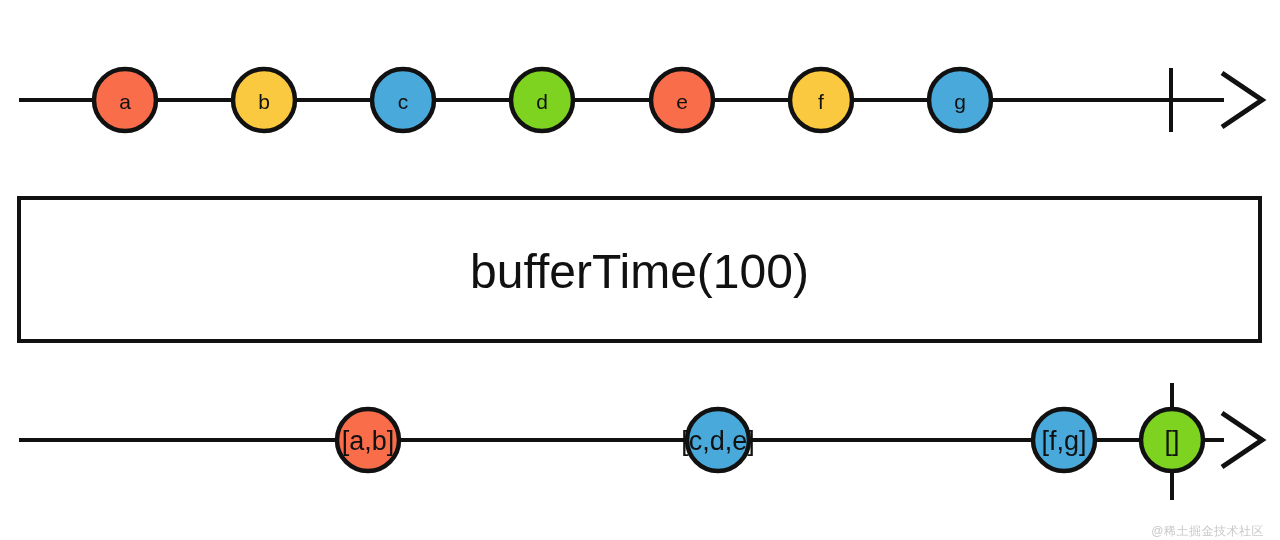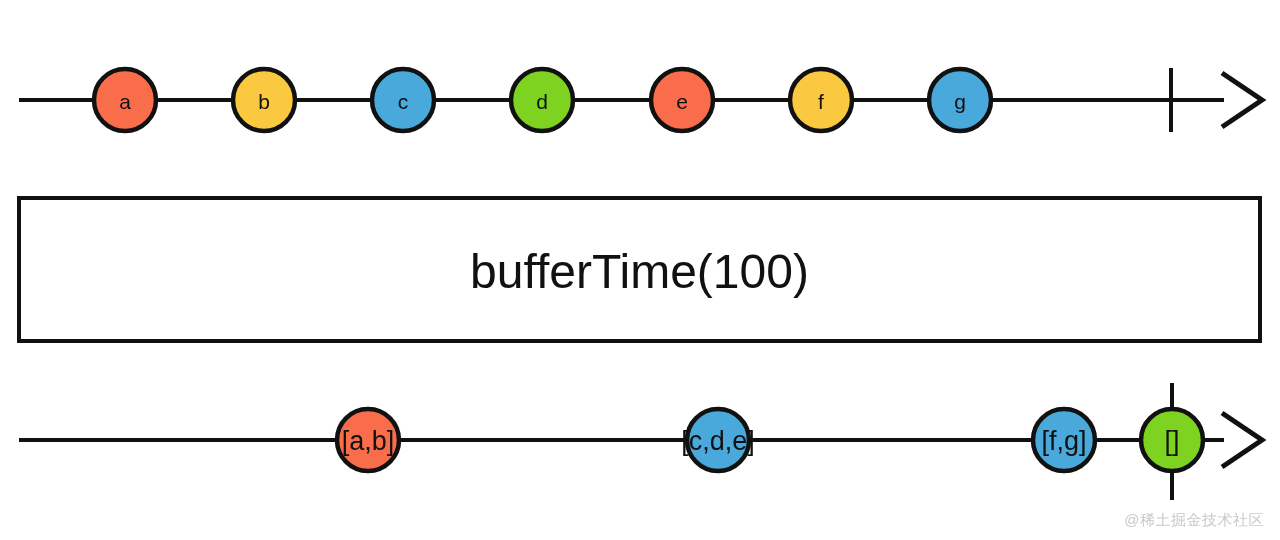--- a/index.html
+++ b/index.html
@@ -66,23 +66,23 @@
   .operator-box-label {
     font-family: "Liberation Sans", sans-serif;
     fill: #111111;
     font-size: 48px;
     text-anchor: middle;
     dominant-baseline: central;
   }
   .watermark-text {
     position: absolute;
     right: 16px;
-    bottom: 10px;
+    bottom: 0;
     color: #c9c9c9;
-    font-size: 15px;
+    font-size: 12px;
     font-family: "Liberation Sans", sans-serif;
     letter-spacing: 0.5px;
     white-space: nowrap;
     user-select: none;
     margin-left: 26px;
   }
 </style>
 </head>
 <body>
 

